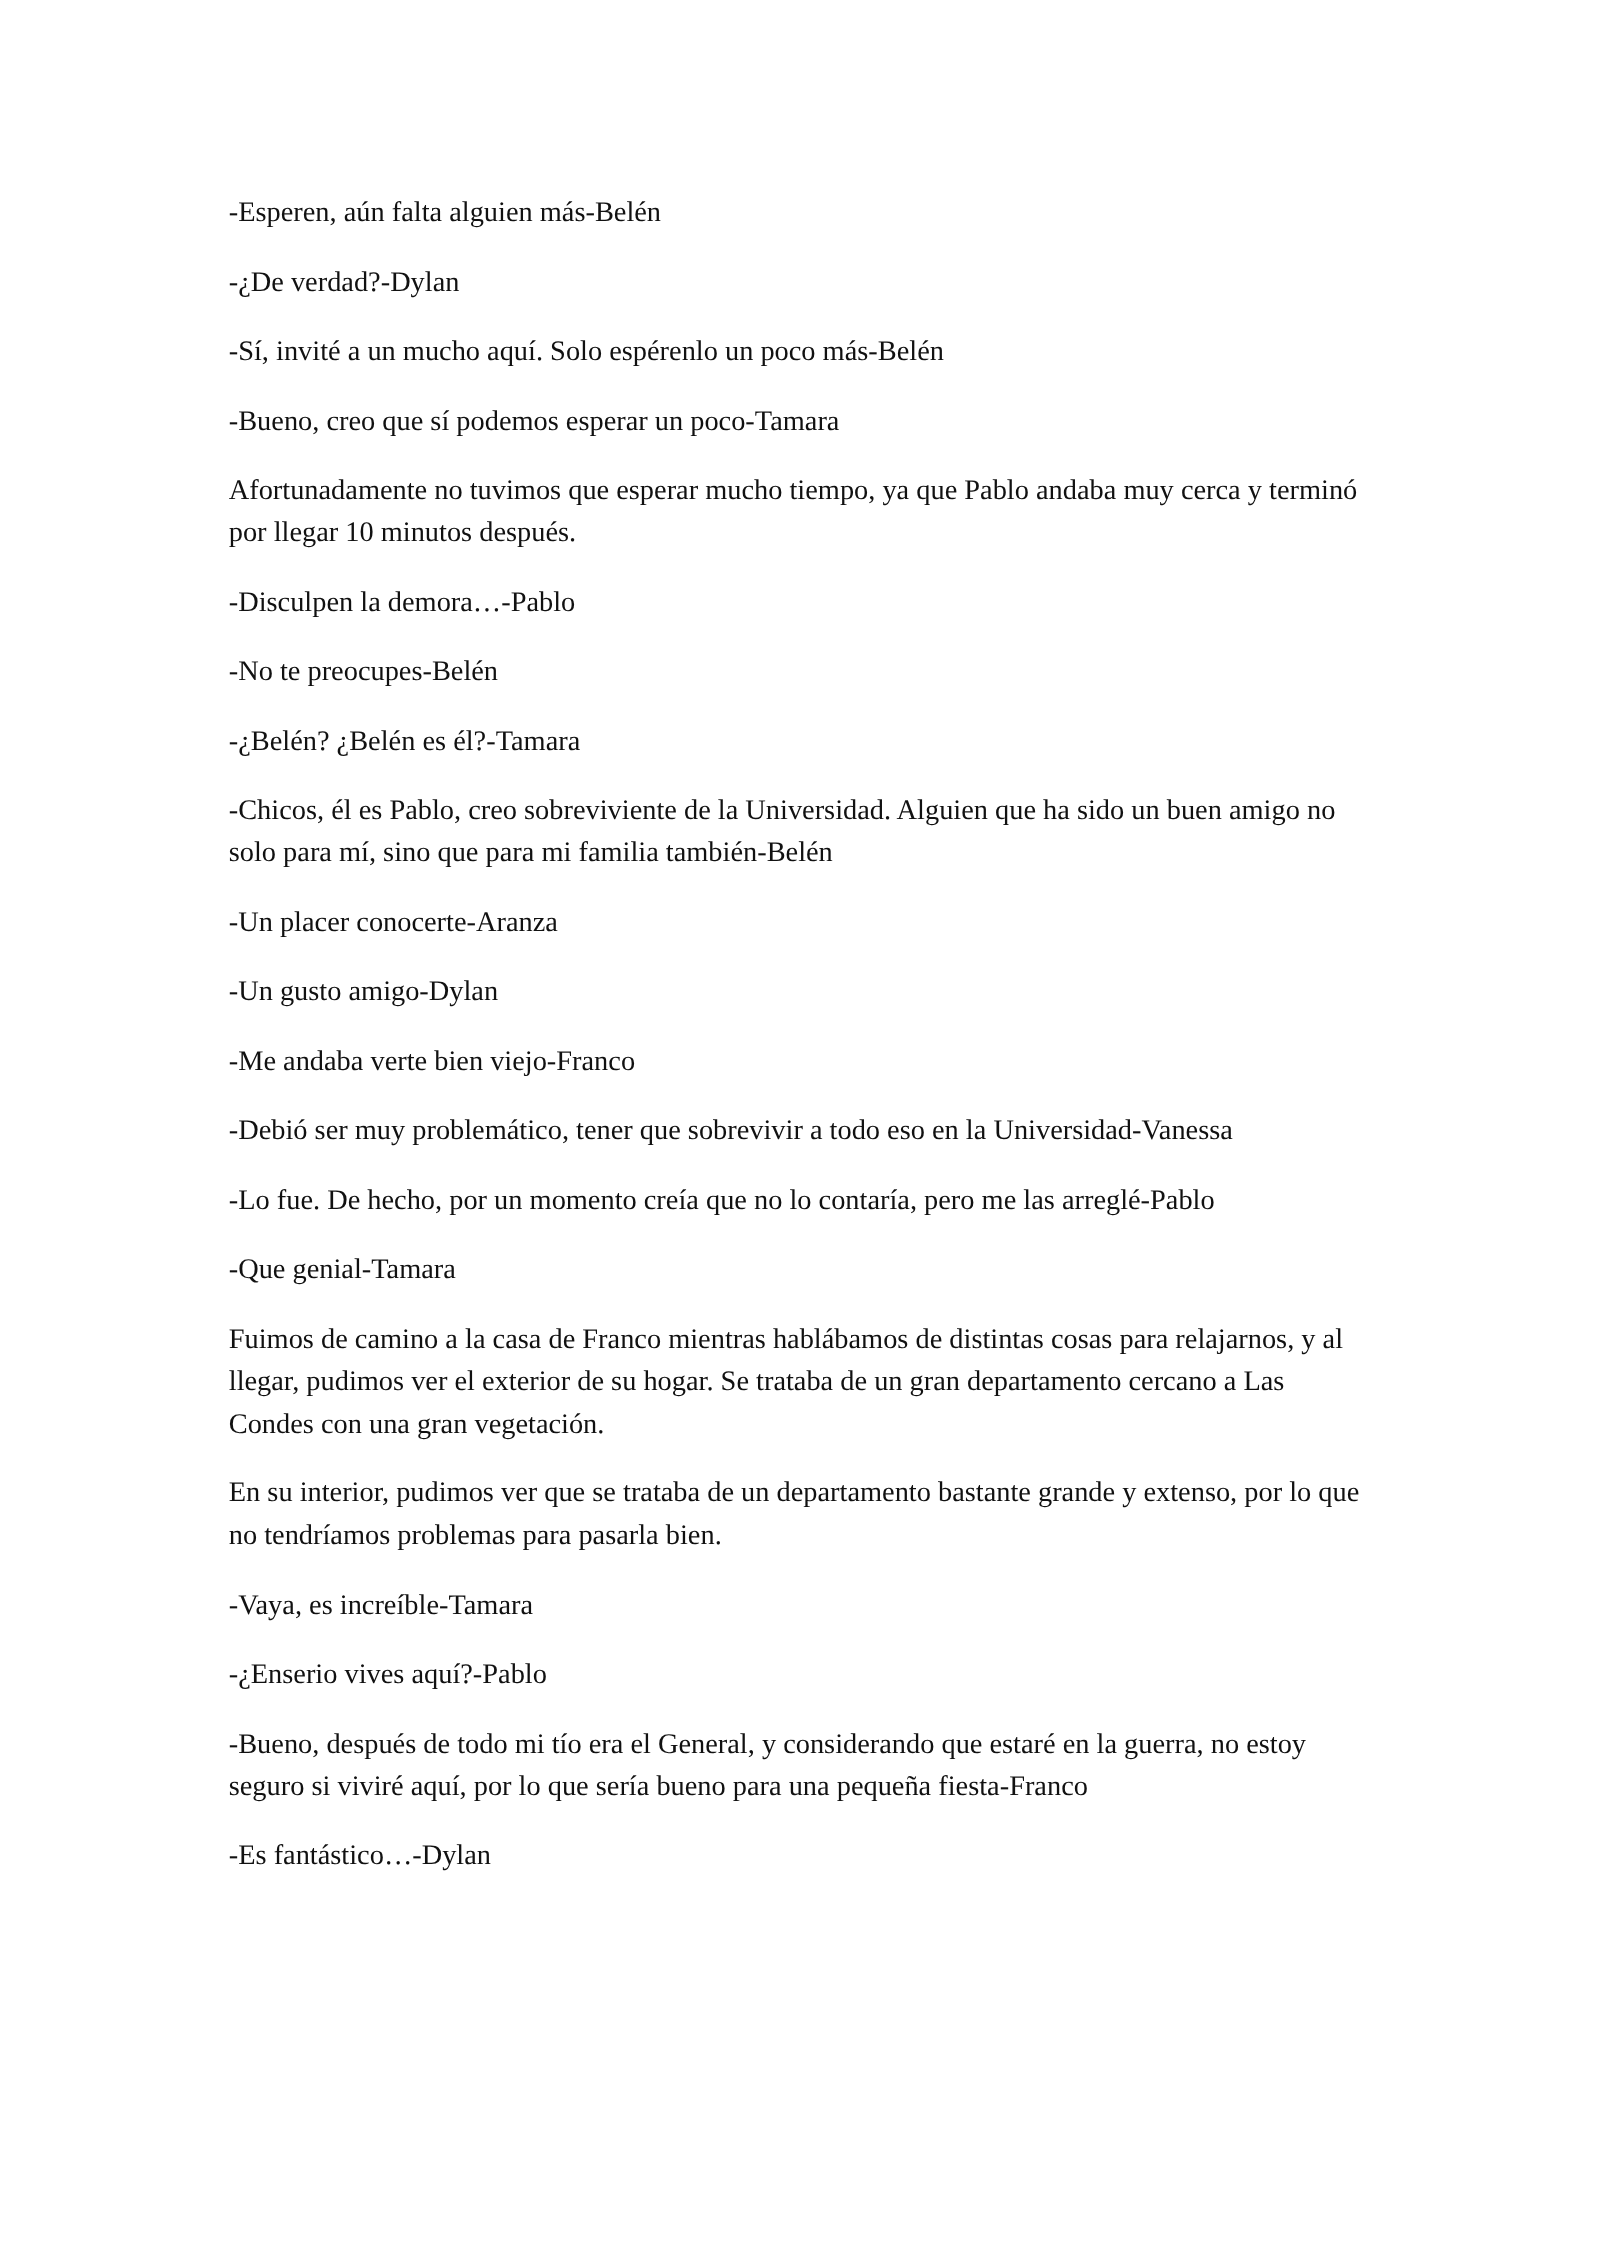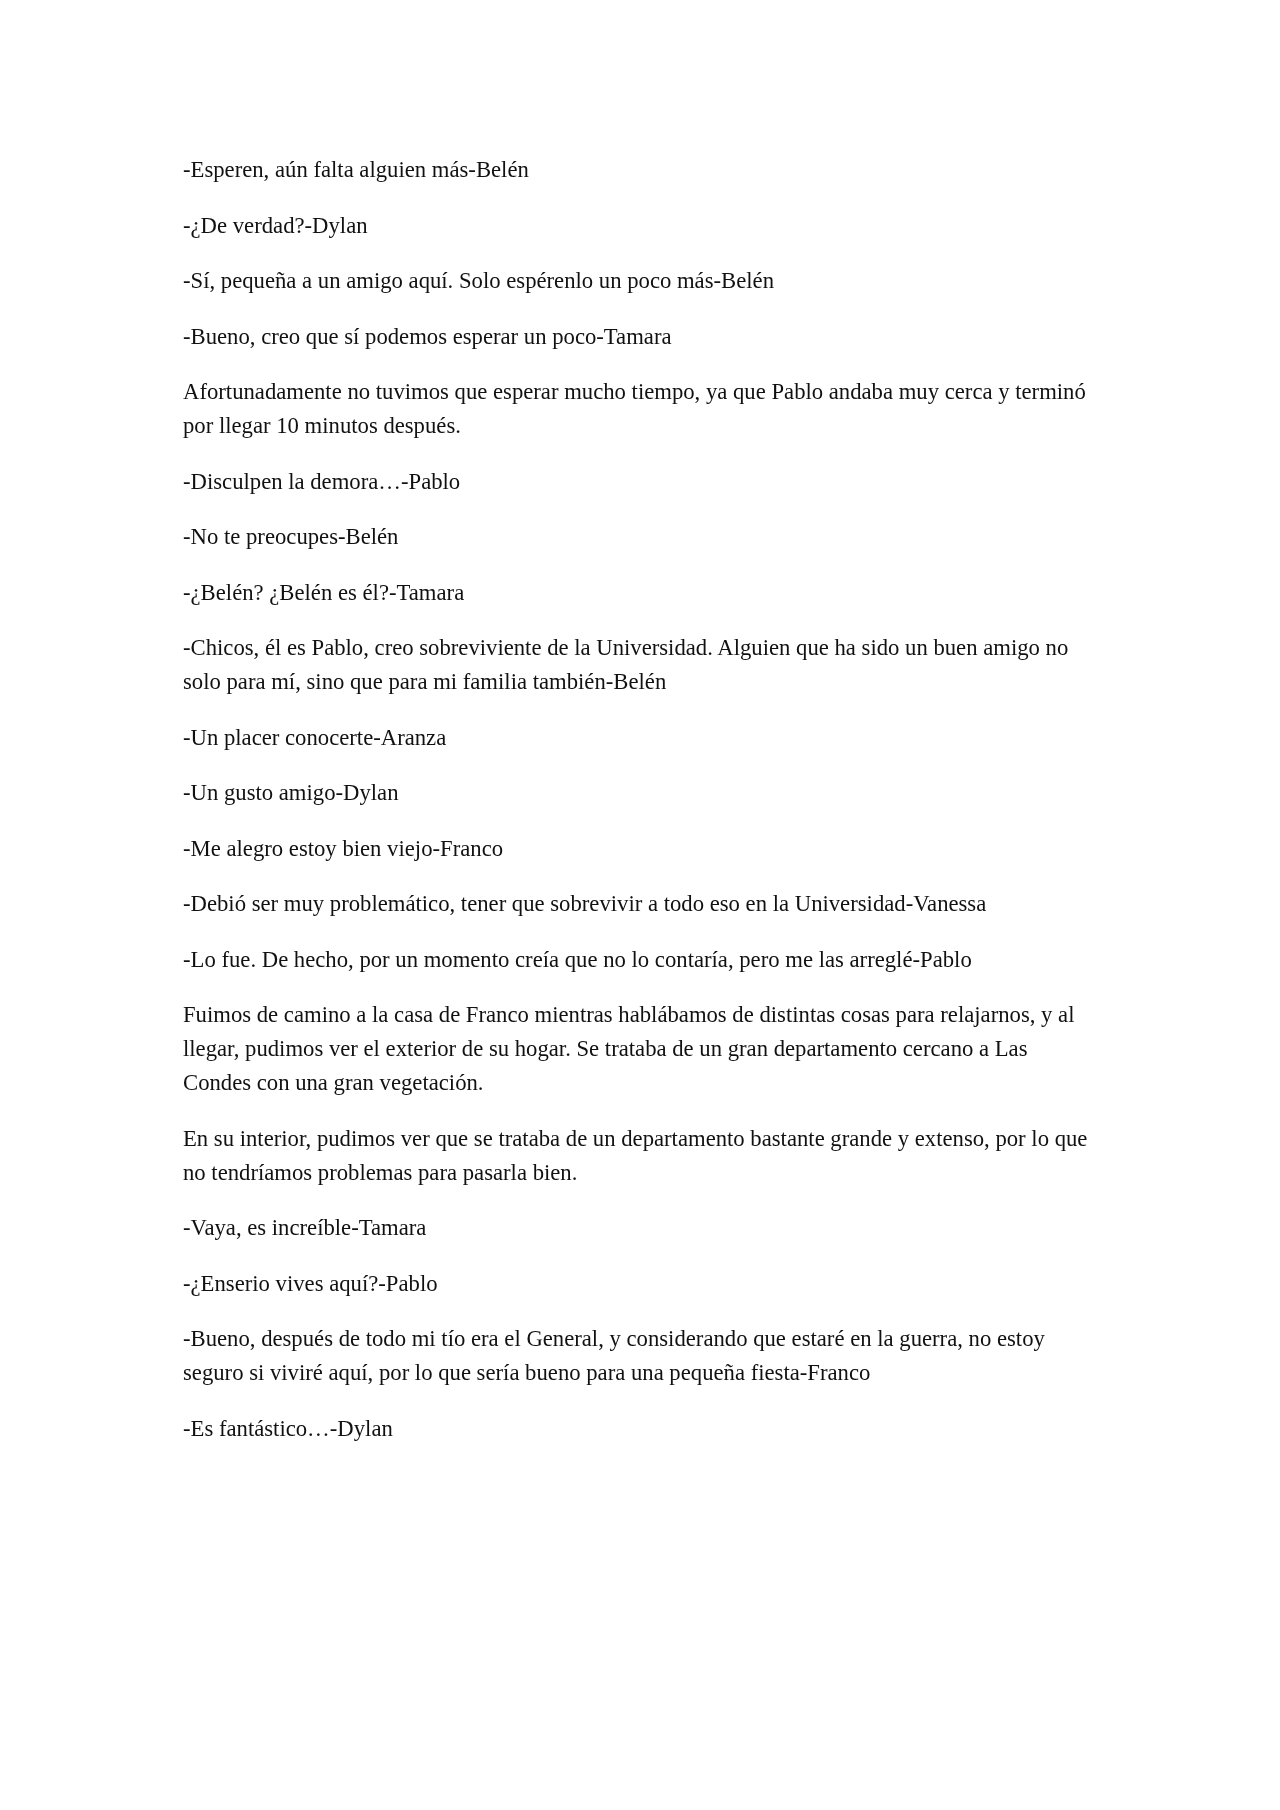--- a/index.html
+++ b/index.html
@@ -37,32 +37,33 @@
       white-space: normal;
     }
   </style>
 </head>
 <body>
 
 <div class="page">
   <div class="content">
     <p>-Esperen, aún falta alguien más-Belén</p>
     <p>-¿De verdad?-Dylan</p>
-    <p>-Sí, pequeña a un amigo aquí. Solo espérenlo un poco más-Belén</p>
+    <p>-Sí, invité a un mucho aquí. Solo espérenlo un poco más-Belén</p>
     <p>-Bueno, creo que sí podemos esperar un poco-Tamara</p>
     <p>Afortunadamente no tuvimos que esperar mucho tiempo, ya que Pablo andaba muy cerca y terminó por llegar 10 minutos después.</p>
     <p>-Disculpen la demora…-Pablo</p>
     <p>-No te preocupes-Belén</p>
     <p>-¿Belén? ¿Belén es él?-Tamara</p>
     <p>-Chicos, él es Pablo, creo sobreviviente de la Universidad. Alguien que ha sido un buen amigo no solo para mí, sino que para mi familia también-Belén</p>
     <p>-Un placer conocerte-Aranza</p>
     <p>-Un gusto amigo-Dylan</p>
-    <p>-Me alegro estoy bien viejo-Franco</p>
+    <p>-Me andaba verte bien viejo-Franco</p>
     <p>-Debió ser muy problemático, tener que sobrevivir a todo eso en la Universidad-Vanessa</p>
     <p>-Lo fue. De hecho, por un momento creía que no lo contaría, pero me las arreglé-Pablo</p>
+    <p>-Que genial-Tamara</p>
     <p>Fuimos de camino a la casa de Franco mientras hablábamos de distintas cosas para relajarnos, y al llegar, pudimos ver el exterior de su hogar. Se trataba de un gran departamento cercano a Las Condes con una gran vegetación.</p>
     <p>En su interior, pudimos ver que se trataba de un departamento bastante grande y extenso, por lo que no tendríamos problemas para pasarla bien.</p>
     <p>-Vaya, es increíble-Tamara</p>
     <p>-¿Enserio vives aquí?-Pablo</p>
     <p>-Bueno, después de todo mi tío era el General, y considerando que estaré en la guerra, no estoy seguro si viviré aquí, por lo que sería bueno para una pequeña fiesta-Franco</p>
     <p>-Es fantástico…-Dylan</p>
   </div>
 </div>
 
 </body></html>

